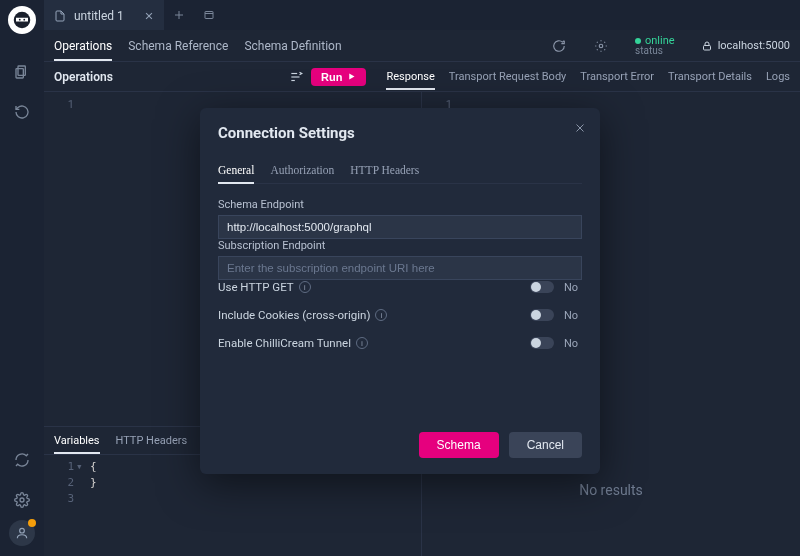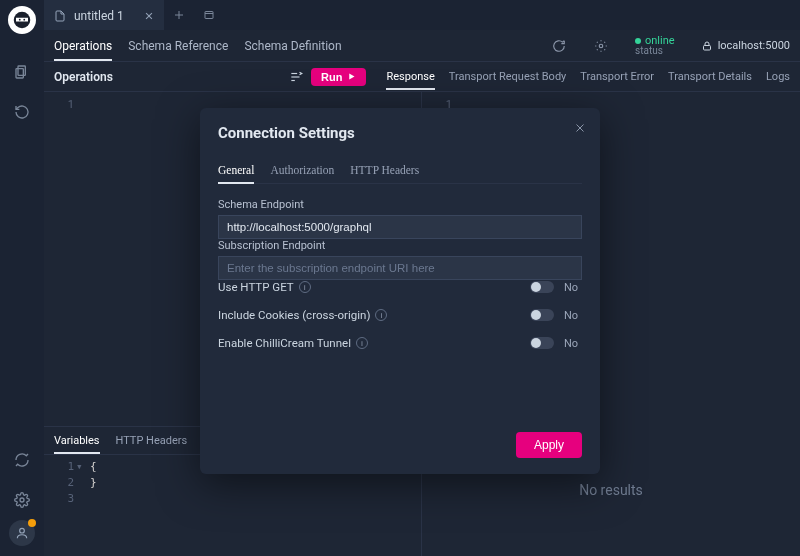--- a/index.html
+++ b/index.html
@@ -407,16 +407,17 @@
       </span>
       <span class="tright">
         <span class="switch">
             <span class="knob"></span>
           </span>
         <span class="state">No</span>
       </span>
     </div>
 
     <div class="actions">
-      <button class="btn btn-primary">Apply</button>
+      <button class="btn btn-primary">Schema</button>
+      <button class="btn btn-secondary">Cancel</button>
     </div>
   </div>
 </div>
 
 </body></html>

